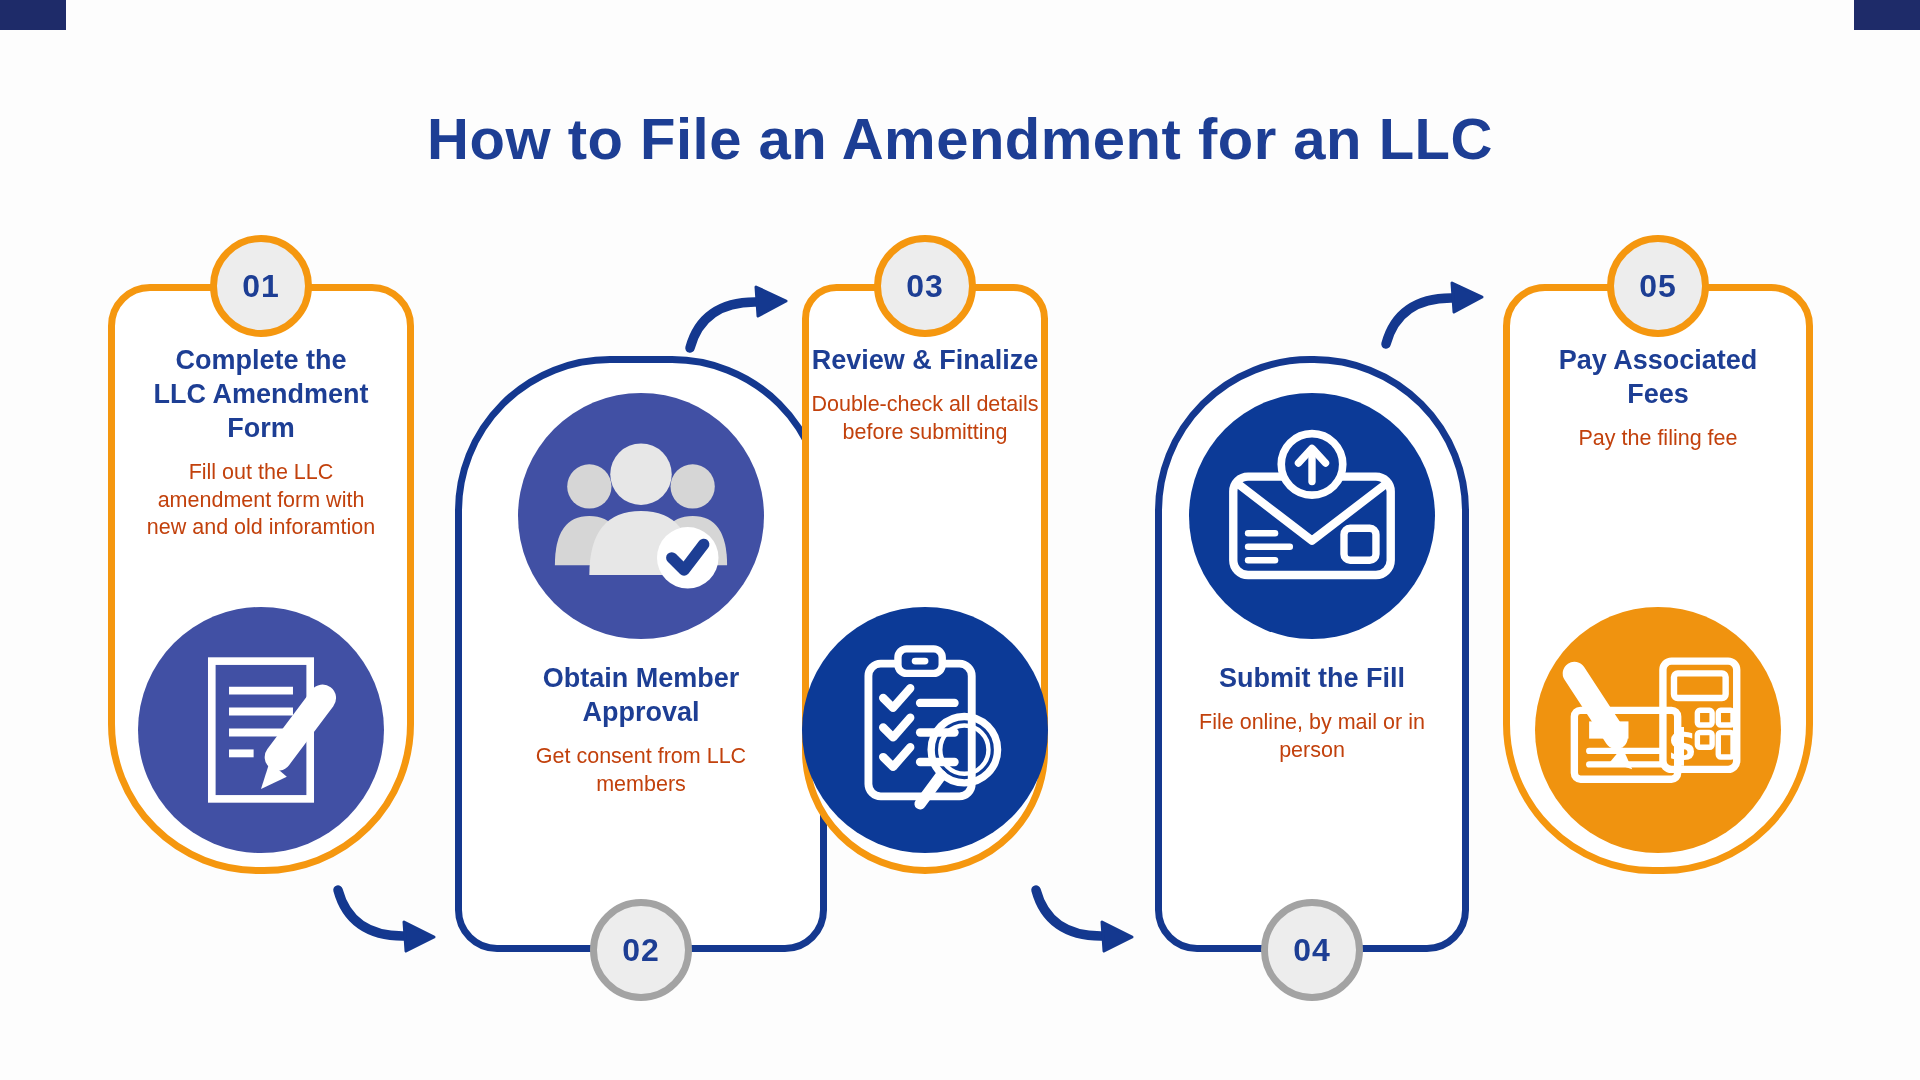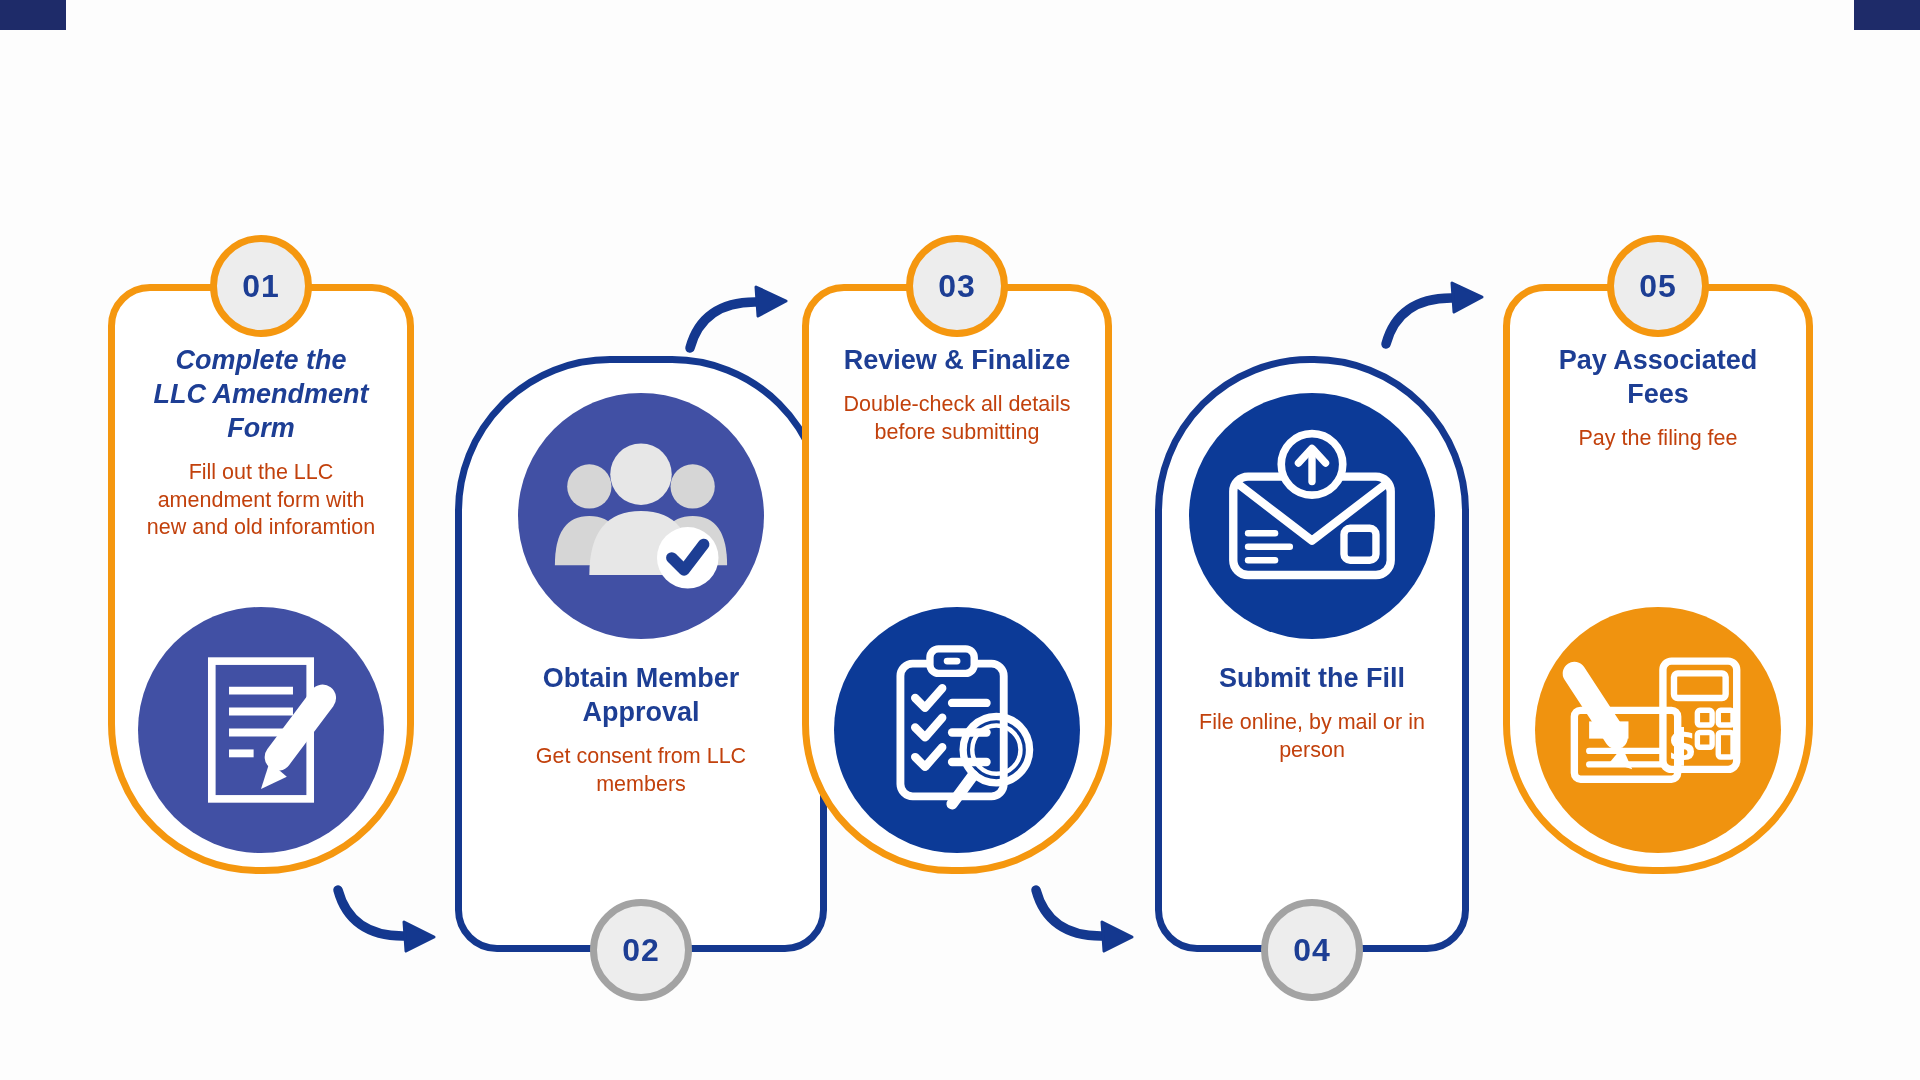--- a/index.html
+++ b/index.html
@@ -14,38 +14,38 @@
 
   
   .card{position:absolute;background:#fff;box-sizing:border-box;}
   .card.orange{border:7px solid #f5970f;}
   .card.blue{border:7px solid #14388f;}
   .card-top{border-radius:42px 42px 150px 150px;}      
   .card-bot{border-radius:155px 155px 42px 42px;}      
 
   .card1{left:108px;top:284px;width:306px;height:590px;}
   .card2{left:455px;top:356px;width:372px;height:596px;}
-  .card3{left:802px;top:284px;width:310px;height:590px;}
+  .card3{left:802px;top:284px;width:246px;height:590px;}
   .card4{left:1155px;top:356px;width:314px;height:596px;}
   .card5{left:1503px;top:284px;width:310px;height:590px;}
 
   .badge{position:absolute;left:50%;transform:translateX(-50%);
          width:88px;height:88px;border-radius:50%;background:#ededed;
          display:flex;align-items:center;justify-content:center;
          font-size:32px;font-weight:800;color:#1d3e94;letter-spacing:1px;}
   .badge.top{top:-56px;} .badge.bottom{bottom:-56px;}
   .badge.b-orange{border:7px solid #f5970f;} .badge.b-blue{border:7px solid #a3a3a3;}
 
   .heading{margin:0 auto;text-align:center;font-weight:800;color:#1d3e94;
            font-size:27px;line-height:1.26;}
   .body-text{margin:14px auto 0;text-align:center;color:#c2410c;
              font-size:21.5px;line-height:1.28;}
 
   .card-top .heading{margin-top:52px;}
-  .card1 .heading{max-width:222px;font-style:italic;}
+  .card1 .heading{max-width:222px;}
   .card3 .heading{max-width:280px;}
   .card5 .heading{max-width:232px;}
   .card2 .heading,.card4 .heading{max-width:250px;margin-top:22px;}
   .card1 .body-text{max-width:240px;}
   .card2 .body-text{max-width:225px;}
   .card3 .body-text{max-width:255px;}
   .card4 .body-text{max-width:250px;}
   .card5 .body-text{max-width:260px;}
 
   .icon-circle{width:246px;height:246px;border-radius:50%;}
@@ -63,20 +63,21 @@
   .arrow.a4{left:1376px;top:274px;}
 </style>
 </head>
 <body>
 
 <div class="stage">
 
   <div class="corner left"></div>
   <div class="corner right"></div>
 
+  <h1 class="title">How to File an Amendment for an LLC</h1>
 
   <div class="card card-top orange card1">
     <div class="badge top b-orange">01</div>
     <div class="heading">Complete the LLC Amendment Form</div>
     <div class="body-text">Fill out the LLC amendment form with new and old inforamtion</div>
     <div class="icon-circle icon-abs bg-medblue">
       <svg viewBox="0 0 100 100">
         <rect x="30" y="22" width="40" height="56" fill="none" stroke="#fff" stroke-width="3.1"></rect>
         <line x1="37" y1="34" x2="63" y2="34" stroke="#fff" stroke-width="3.2"></line>
         <line x1="37" y1="42.5" x2="63" y2="42.5" stroke="#fff" stroke-width="3.2"></line>

